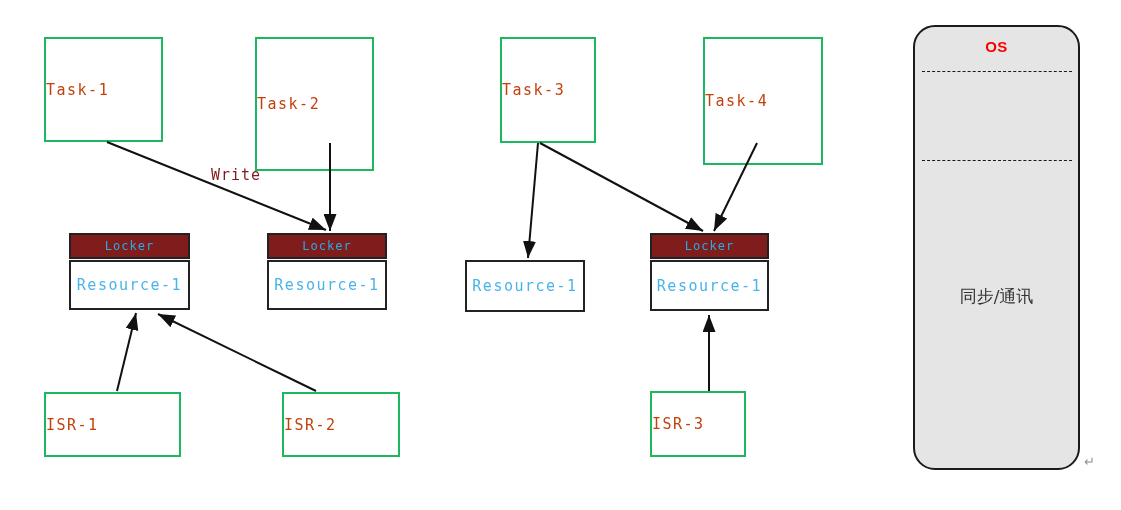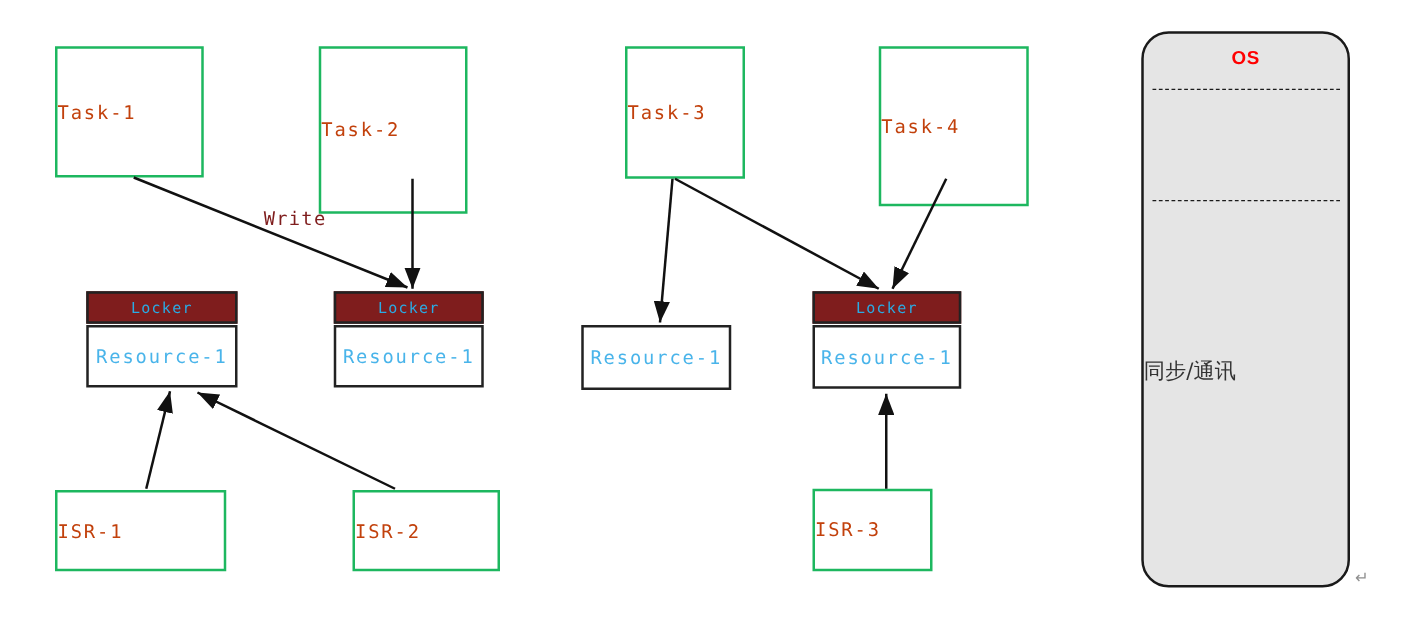--- a/index.html
+++ b/index.html
@@ -61,21 +61,21 @@
     position:absolute;left:7px;right:6px;height:0;
     border-top:1px dashed #1a1a1a;
   }
   .os-dash.d1{top:44px;}
   .os-dash.d2{top:133px;}
   .os-scheduler{
     position:absolute;top:79px;left:0;width:100%;text-align:center;
     color:#111111;font-size:16px;font-weight:500;
   }
   .os-sync{
-    position:absolute;top:258px;left:0;width:100%;text-align:left;
+    position:absolute;top:258px;left:0;width:100%;text-align:center;
     color:#333333;font-size:17px;
     font-family:"DejaVu Serif","Liberation Serif",serif;
   }
   .return-mark{
     position:absolute;left:1084px;top:454px;
     color:#909090;font-size:13px;
     font-family:"Liberation Sans",sans-serif;
   }
 </style>
 </head>

